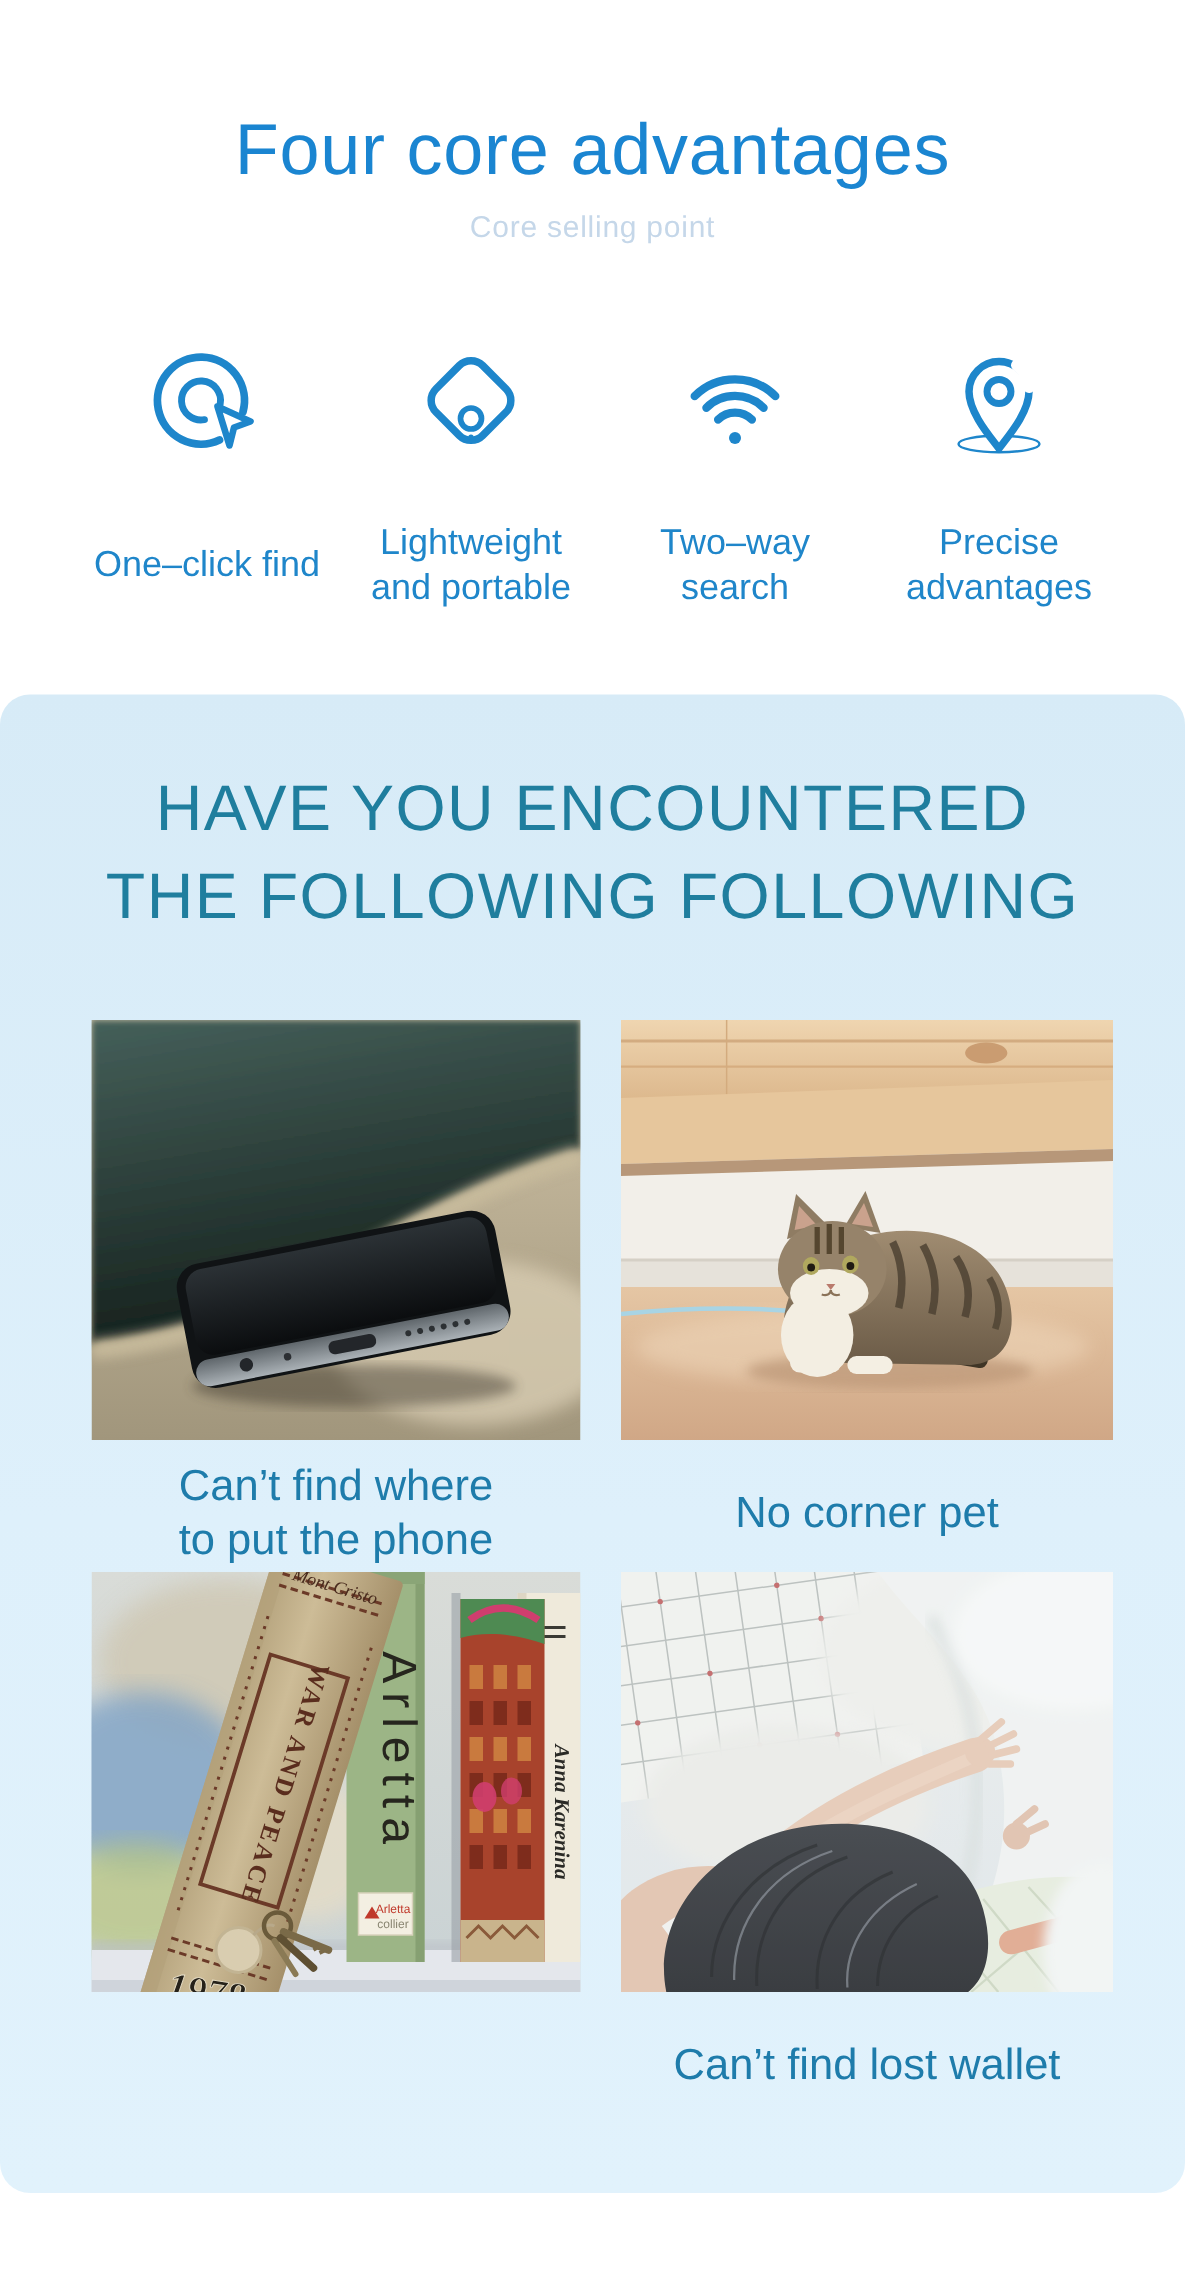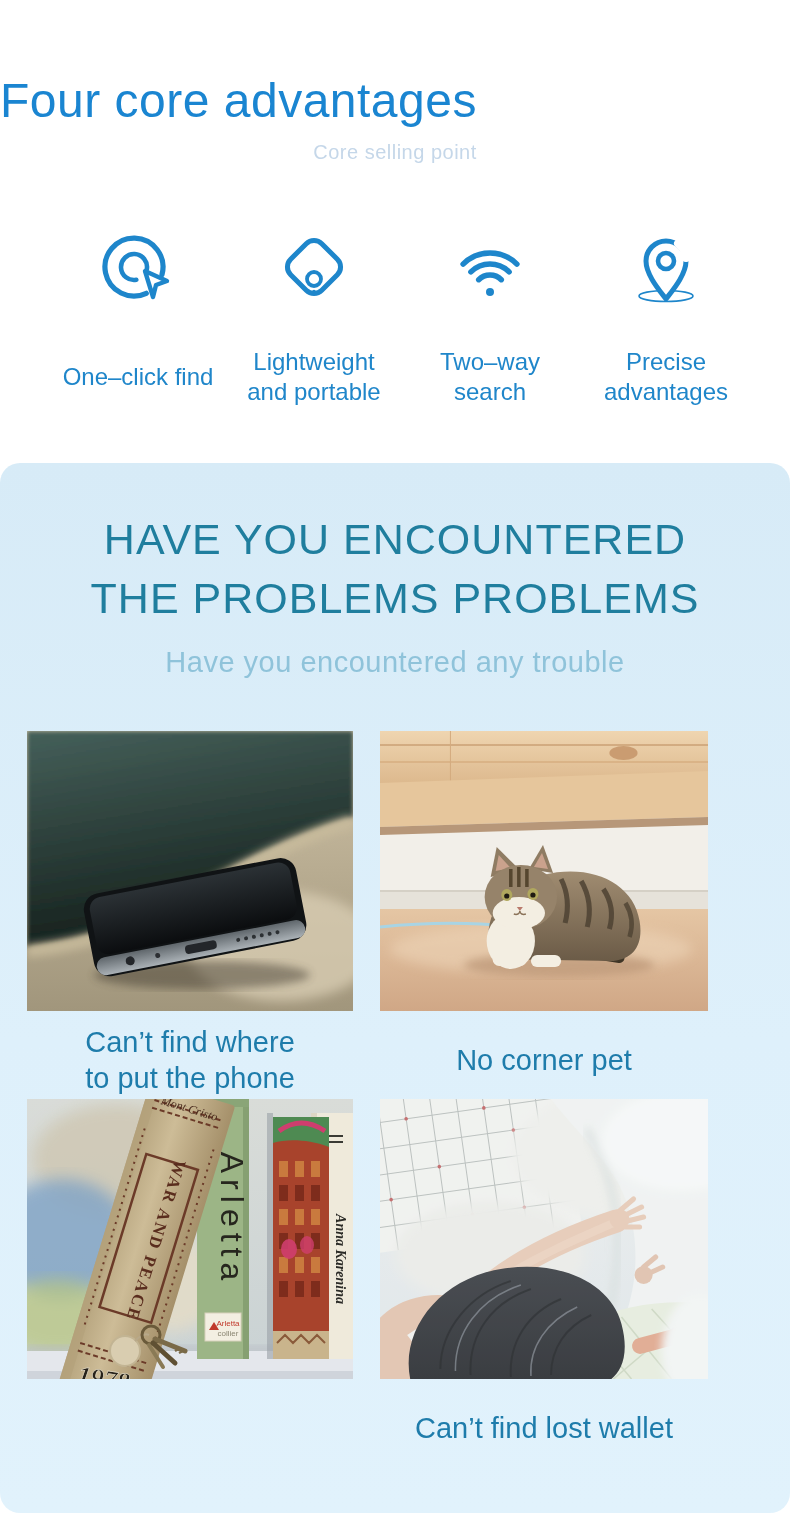--- a/index.html
+++ b/index.html
@@ -1,38 +1,38 @@
 <!DOCTYPE html>
 <html><head>
 <meta charset="utf-8">
 <style>
   html,body{margin:0;padding:0;background:#ffffff;}
   body{width:790px;font-family:"Liberation Sans", sans-serif;-webkit-font-smoothing:antialiased;}
 
   
   .adv-section{background:#ffffff;height:463px;box-sizing:border-box;overflow:hidden;}
-  .adv-title{padding-top:74px;font-size:48px;line-height:54px;
+  .adv-title{padding-top:74px;text-align:center;font-size:48px;line-height:54px;
              color:#1a85d1;font-weight:400;letter-spacing:.5px;}
   .adv-subtitle{margin-top:11px;text-align:center;font-size:20px;line-height:27px;
                 color:#c5d7e9;letter-spacing:.5px;}
   .adv-row{display:flex;margin-top:60px;padding:0 36px 0 50px;}
   .adv-item{flex:1;text-align:center;}
   .adv-icon{height:86px;display:flex;align-items:center;justify-content:center;}
   .adv-label{margin-top:34px;height:62px;display:flex;flex-direction:column;justify-content:center;
              font-size:24px;line-height:30px;color:#1f86ca;}
 
   
   .prob-section{background:linear-gradient(180deg,#d7ebf7 0%,#def0fb 55%,#e1f2fc 100%);
                 box-sizing:border-box;padding-top:47px;padding-bottom:46px;border-radius:20px;}
   .prob-heading{text-align:center;font-size:43px;line-height:59px;color:#1f7e9e;
                 font-weight:400;letter-spacing:1px;}
   .prob-subtitle{margin-top:17px;text-align:center;font-size:29px;line-height:34px;
                  color:#8fc3da;letter-spacing:.5px;}
   .cards{display:grid;grid-template-columns:326px 328px;column-gap:27px;
-         padding-left:27px;margin-top:52px;}
+         padding-left:61px;margin-top:52px;}
   .card{margin:0;}
   .card-photo{width:100%;height:280px;display:block;}
   .card-photo svg{display:block;width:100%;height:280px;}
   .card-caption{margin-top:10px;height:78px;display:flex;flex-direction:column;justify-content:center;
                 text-align:center;font-size:29px;line-height:36px;color:#1e7cab;}
   .card-caption div:empty{display:none;}
   .adv-label div:empty{display:none;}
 </style>
 </head>
 <body>
@@ -100,23 +100,22 @@
         <div>advantages</div>
       </div>
     </div>
 
   </div>
 </section>
 
 <section class="prob-section">
   <div class="prob-heading">
     <div>HAVE YOU ENCOUNTERED</div>
-    <div>THE PROBLEMS PROBLEMS</div>
+    <div>THE FOLLOWING FOLLOWING</div>
   </div>
-  <div class="prob-subtitle">Have you encountered any trouble</div>
 
   <div class="cards">
 
     <figure class="card">
       <div class="card-photo">
         <svg viewBox="0 0 326 280" preserveAspectRatio="none">
           <defs>
             <linearGradient id="p1beige" x1="0" y1="0" x2="0" y2="1">
               <stop offset="0" stop-color="#cfc2a6"></stop>
                 <stop offset="1" stop-color="#a1967c"></stop>

